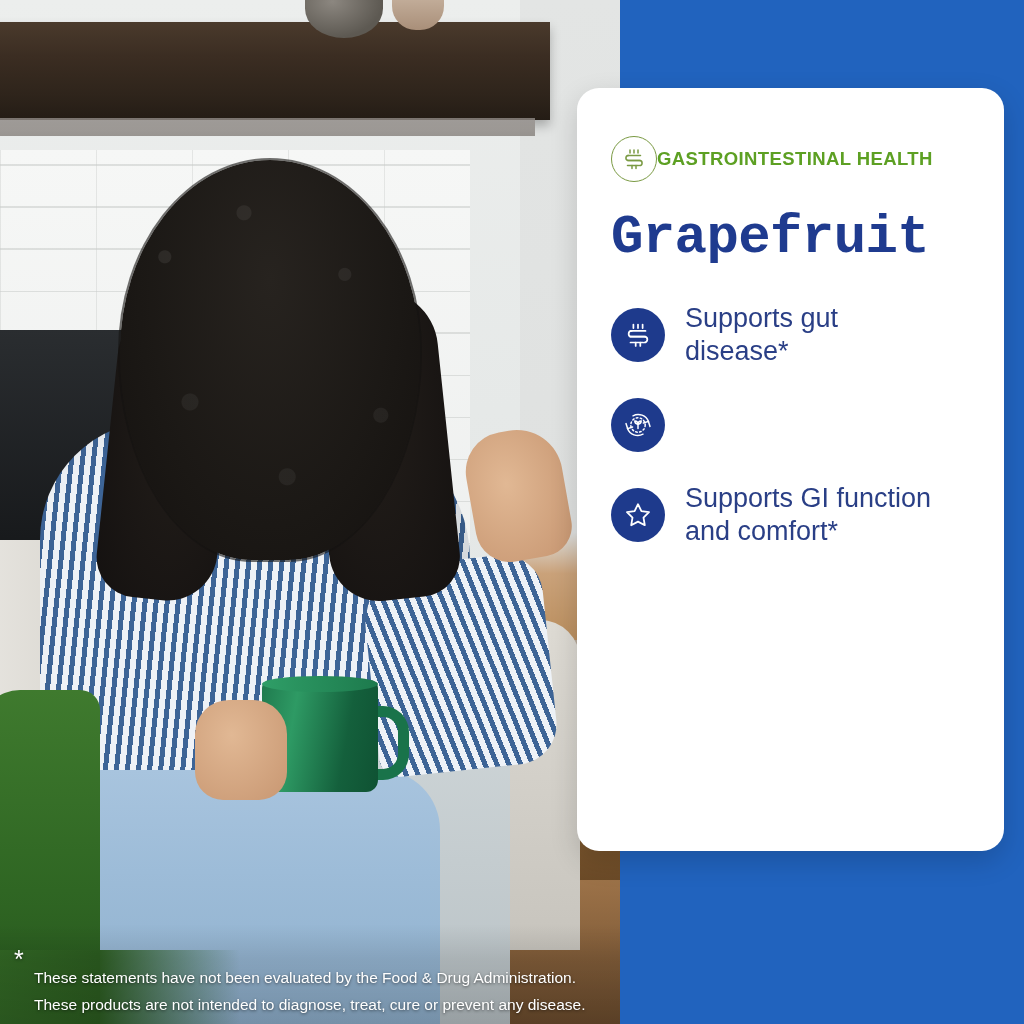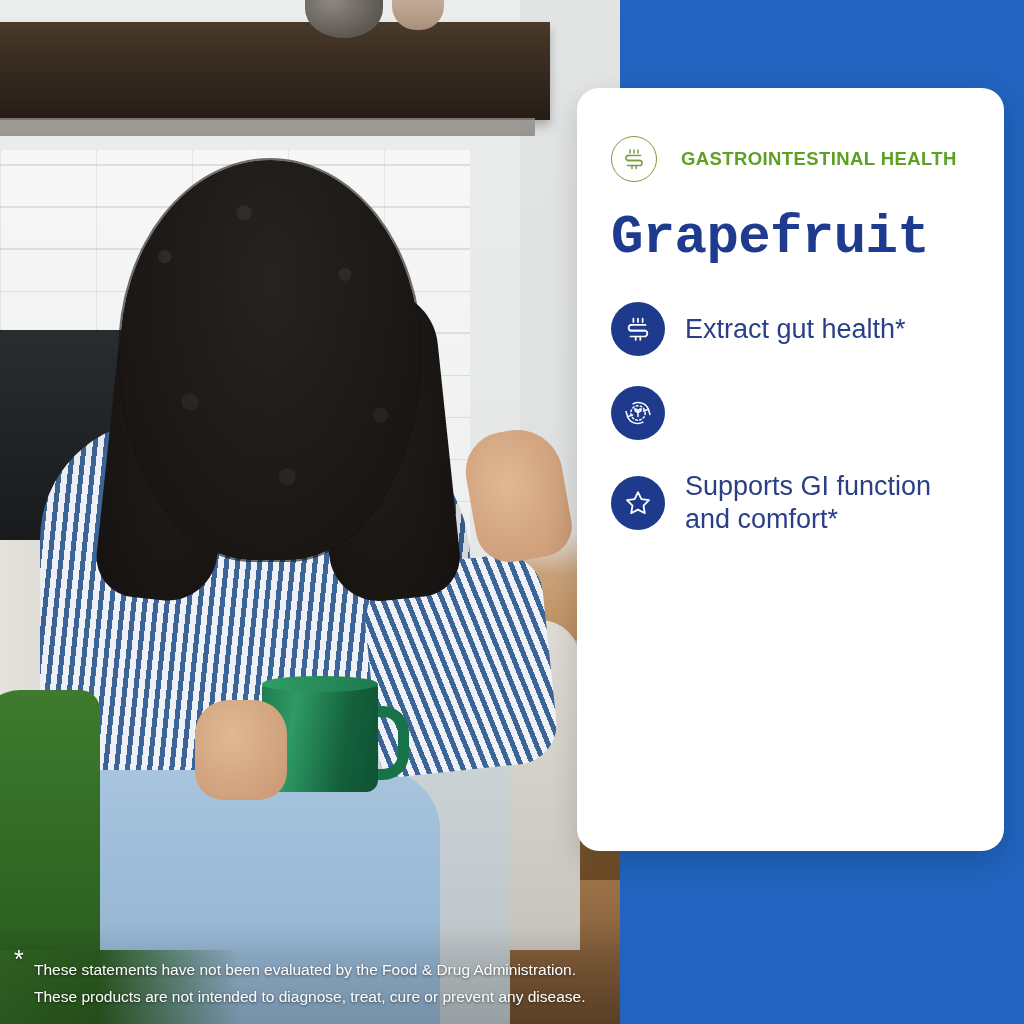--- a/index.html
+++ b/index.html
@@ -235,21 +235,21 @@
     left: 0;
     bottom: 0;
     width: 620px;
     height: 100px;
     background: linear-gradient(180deg, rgba(0,0,0,0) 0%, rgba(0,0,0,.10) 35%, rgba(0,0,0,.18) 100%);
     pointer-events: none;
   }
   .disclaimer-inner {
     position: absolute;
     left: 16px;
-    bottom: 14px;
+    bottom: 6px;
     width: 600px;
     color: #ffffff;
     font-size: 15.5px;
     line-height: 27px;
     text-shadow: 0 1px 3px rgba(0,0,0,.55);
   }
   .disclaimer-star {
     position: absolute;
     left: 14px;
     bottom: 52px;
@@ -271,21 +271,21 @@
     border-radius: 22px;
     box-shadow: 0 10px 28px rgba(0,0,0,.16);
     box-sizing: border-box;
     padding: 48px 30px 0 34px;
   }
 
   
   .badge-row {
     display: flex;
     align-items: center;
-    gap: 24px;
+    gap: 0;
     margin-bottom: 26px;
   }
   .badge-circle {
     width: 44px; height: 44px;
     flex: 0 0 44px;
     border: 1.6px solid #7a9a43;
     border-radius: 50%;
     display: flex; align-items: center; justify-content: center;
   }
   .badge-label {
@@ -416,21 +416,21 @@
         <div class="benefit-icon">
           <svg width="30" height="30" viewBox="0 0 26 26" fill="none" stroke="#ffffff" stroke-width="1.5" stroke-linecap="round">
             <path d="M9 4v3M13 4v3M17 4v3"></path>
             <path d="M6.5 9.5h13"></path>
             <path d="M7.5 9.5c-1.6 0-2.6 1.3-2.6 2.6s1.1 2.4 2.6 2.4h11c1.5 0 2.6 1.1 2.6 2.4s-1.1 2.6-2.6 2.6"></path>
             <path d="M6.5 14.5h13"></path>
             <path d="M6.5 19.5h11"></path>
             <path d="M11 19.5v3M15 19.5v3"></path>
           </svg>
         </div>
-        <div class="benefit-text">Extract gut health*</div>
+        <div class="benefit-text">Supports gut disease*</div>
       </div>
 
       <div class="benefit">
         <div class="benefit-icon">
           <svg width="32" height="32" viewBox="0 0 32 32" fill="none" stroke="#ffffff" stroke-width="1.5" stroke-linecap="round">
             <path d="M5.5 19.5A11 11 0 0 0 21 25.2"></path>
             <path d="M26.5 12.5A11 11 0 0 0 11 6.8"></path>
             <path d="M4 14.6l1.6 5 5-1.6"></path>
             <path d="M28 17.4l-1.6-5-5 1.6"></path>
             <circle cx="16" cy="16" r="7.2" stroke-dasharray="1.6 2.4"></circle>

